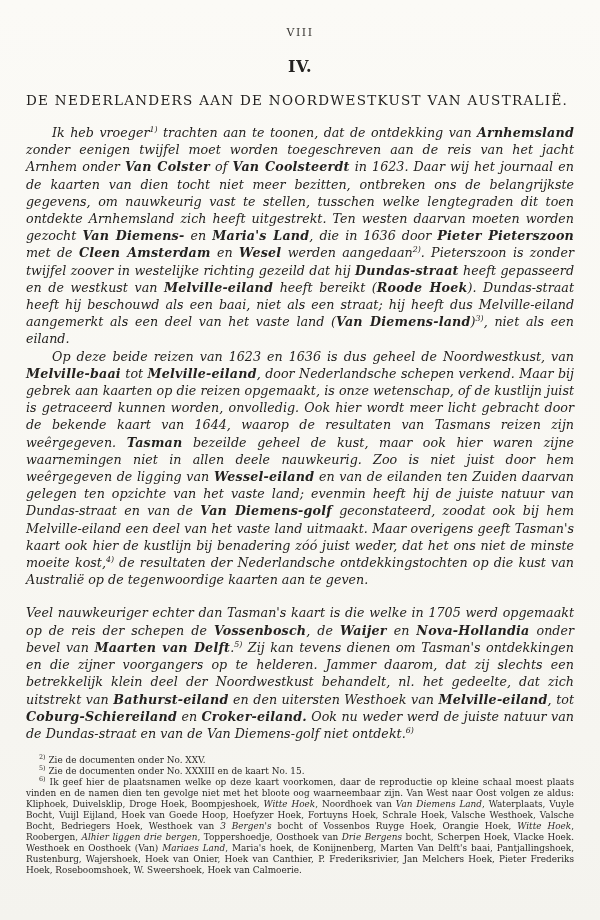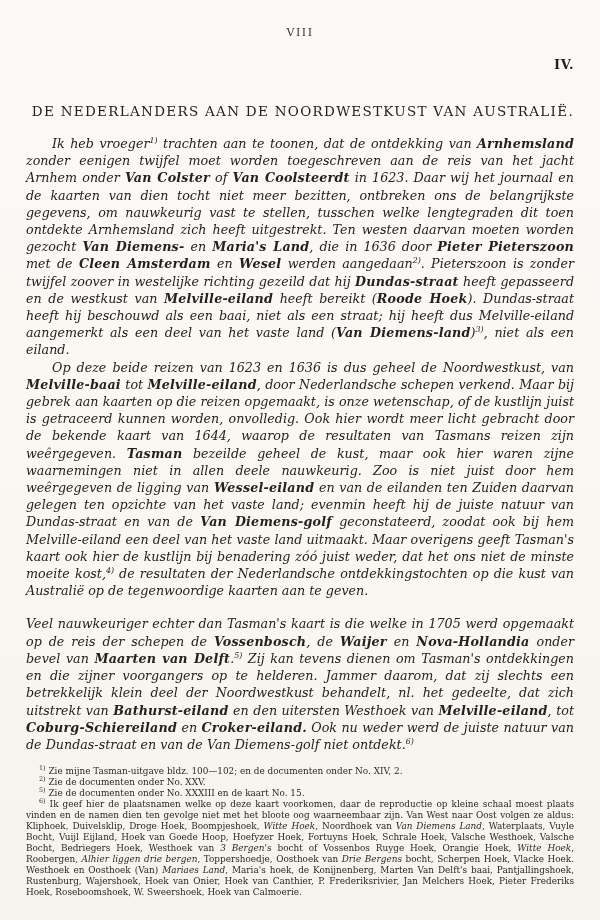--- a/index.html
+++ b/index.html
@@ -14,32 +14,32 @@
     padding:26px 26px 0 26px;
     overflow:hidden;
   }
   .pagenum {
     text-align:center;
     font-size:11px;
     letter-spacing:1.5px;
     color:#3a3834;
   }
   .section {
-    text-align:right;
+    text-align:center;
     font-weight:bold;
-    font-size:13px;
+    font-size:16px;
     margin-top:18px;
     letter-spacing:0.5px;
   }
   .title {
-    text-align:right;
+    text-align:left;
     font-size:13.5px;
     font-weight:normal;
     letter-spacing:1.3px;
-    margin-top:31px;
+    margin-top:16px;
     white-space:nowrap;
   }
   .body-text {
     margin-top:16px;
     font-size:12.7px;
     line-height:17.2px;
     text-align:justify;
     font-style:italic;
   }
   .para { text-align:justify; }
@@ -74,18 +74,17 @@
 
   <h1 class="title">DE NEDERLANDERS AAN DE NOORDWESTKUST VAN AUSTRALIË.</h1>
 
   <div class="body-text">
       <p class="para indent"><span>Ik heb vroeger</span><sup>1)</sup><span> trachten aan te toonen, dat de ontdekking van </span><b>Arnhemsland</b><span> zonder eenigen twijfel moet worden toegeschreven aan de reis van het jacht Arnhem onder </span><b>Van Colster</b><span> of </span><b>Van Coolsteerdt</b><span> in 1623. Daar wij het journaal en de kaarten van dien tocht niet meer bezitten, ontbreken ons de belangrijkste gegevens, om nauwkeurig vast te stellen, tusschen welke lengtegraden dit toen ontdekte Arnhemsland zich heeft uitgestrekt. Ten westen daarvan moeten worden gezocht </span><b>Van Diemens-</b><span> en </span><b>Maria's Land</b><span>, die in 1636 door </span><b>Pieter Pieterszoon</b><span> met de </span><b>Cleen Amsterdam</b><span> en </span><b>Wesel</b><span> werden aangedaan</span><sup>2)</sup><span>. Pieterszoon is zonder twijfel zoover in westelijke richting gezeild dat hij </span><b>Dundas-straat</b><span> heeft gepasseerd en de westkust van </span><b>Melville-eiland</b><span> heeft bereikt (</span><b>Roode Hoek</b><span>). Dundas-straat heeft hij beschouwd als een baai, niet als een straat; hij heeft dus Melville-eiland aangemerkt als een deel van het vaste land (</span><b>Van Diemens-land</b><span>)</span><sup>3)</sup><span>, niet als een eiland.</span></p>
       <p class="para indent"><span>Op deze beide reizen van 1623 en 1636 is dus geheel de Noordwestkust, van </span><b>Melville-baai</b><span> tot </span><b>Melville-eiland</b><span>, door Nederlandsche schepen verkend. Maar bij gebrek aan kaarten op die reizen opgemaakt, is onze wetenschap, of de kustlijn juist is getraceerd kunnen worden, onvolledig. Ook hier wordt meer licht gebracht door de bekende kaart van 1644, waarop de resultaten van Tasmans reizen zijn weêrgegeven. </span><b>Tasman</b><span> bezeilde geheel de kust, maar ook hier waren zijne waarnemingen niet in allen deele nauwkeurig. Zoo is niet juist door hem weêrgegeven de ligging van </span><b>Wessel-eiland</b><span> en van de eilanden ten Zuiden daarvan gelegen ten opzichte van het vaste land; evenmin heeft hij de juiste natuur van Dundas-straat en van de </span><b>Van Diemens-golf</b><span> geconstateerd, zoodat ook bij hem Melville-eiland een deel van het vaste land uitmaakt. Maar overigens geeft Tasman's kaart ook hier de kustlijn bij benadering zóó juist weder, dat het ons niet de minste moeite kost,</span><sup>4)</sup><span> de resultaten der Nederlandsche ontdekkingstochten op die kust van Australië op de tegenwoordige kaarten aan te geven.</span></p>
       <p class="para gap"><span>Veel nauwkeuriger echter dan Tasman's kaart is die welke in 1705 werd opgemaakt op de reis der schepen de </span><b>Vossenbosch</b><span>, de </span><b>Waijer</b><span> en </span><b>Nova-Hollandia</b><span> onder bevel van </span><b>Maarten van Delft</b><span>.</span><sup>5)</sup><span> Zij kan tevens dienen om Tasman's ontdekkingen en die zijner voorgangers op te helderen. Jammer daarom, dat zij slechts een betrekkelijk klein deel der Noordwestkust behandelt, nl. het gedeelte, dat zich uitstrekt van </span><b>Bathurst-eiland</b><span> en den uitersten Westhoek van </span><b>Melville-eiland</b><span>, tot </span><b>Coburg-Schiereiland</b><span> en </span><b>Croker-eiland.</b><span> Ook nu weder werd de juiste natuur van de Dundas-straat en van de Van Diemens-golf niet ontdekt.</span><sup>6)</sup></p>
     </div>
 
   <div class="footnotes">
-      <p class="footnote"><sup class="fn-marker">1)</sup><span> Zie mijne Tasman-uitgave bldz. 100—102; en de documenten onder No. XIV, 2.</span></p>
       <p class="footnote"><sup class="fn-marker">2)</sup><span> Zie de documenten onder No. XXV.</span></p>
       <p class="footnote"><sup class="fn-marker">5)</sup><span> Zie de documenten onder No. XXXIII en de kaart No. 15.</span></p>
       <p class="footnote"><sup class="fn-marker">6)</sup><span> Ik geef hier de plaatsnamen welke op deze kaart voorkomen, daar de reproductie op kleine schaal moest plaats vinden en de namen dien ten gevolge niet met het bloote oog waarneembaar zijn. Van West naar Oost volgen ze aldus: Kliphoek, Duivelsklip, Droge Hoek, Boompjeshoek, </span><i>Witte Hoek</i><span>, Noordhoek van </span><i>Van Diemens Land</i><span>, Waterplaats, Vuyle Bocht, Vuijl Eijland, Hoek van Goede Hoop, Hoefyzer Hoek, Fortuyns Hoek, Schrale Hoek, Valsche Westhoek, Valsche Bocht, Bedriegers Hoek, Westhoek van </span><i>3 Bergen's</i><span> bocht of Vossenbos Ruyge Hoek, Orangie Hoek, </span><i>Witte Hoek</i><span>, Roobergen, </span><i>Alhier liggen drie bergen</i><span>, Toppershoedje, Oosthoek van </span><i>Drie Bergens</i><span> bocht, Scherpen Hoek, Vlacke Hoek. Westhoek en Oosthoek (Van) </span><i>Mariaes Land</i><span>, Maria's hoek, de Konijnenberg, Marten Van Delft's baai, Pantjallingshoek, Rustenburg, Wajershoek, Hoek van Onier, Hoek van Canthier, P. Frederiksrivier, Jan Melchers Hoek, Pieter Frederiks Hoek, Roseboomshoek, W. Sweershoek, Hoek van Calmoerie.</span></p>
     </div>
 </div>
 
 </body></html>

